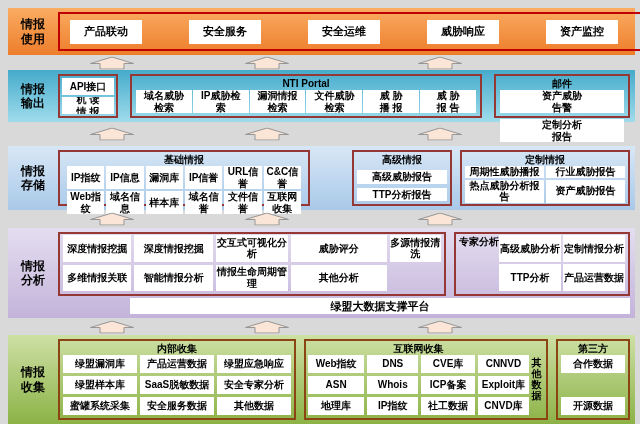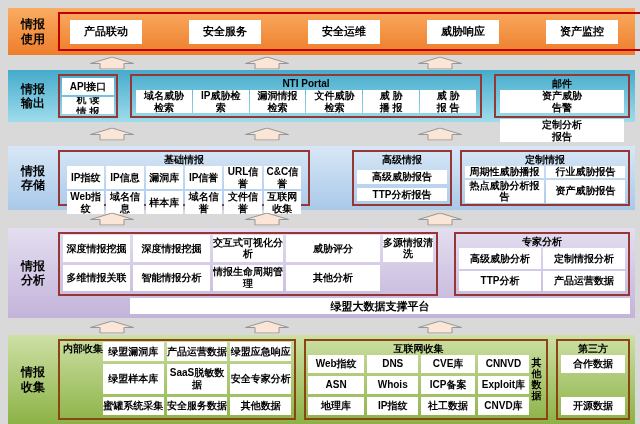--- a/index.html
+++ b/index.html
@@ -46,26 +46,26 @@
   .adv-group { width:100px; margin-left:42px; flex-direction:column; padding:1px 3px 3px; gap:4px; }
   .adv-group .chip { flex:1; }
   .custom-group { flex:1; margin-left:8px; flex-direction:column; padding:1px 3px 3px; }
   .grid2 { flex:1; display:grid; grid-template-columns:1fr 1fr; gap:2px; }
 
   
   .an-body { flex-direction:column; display:flex; }
   .an-groups { flex:1; display:flex; align-items:stretch; }
   .machine-group { flex:1; flex-direction:column; padding:1px 3px 3px; min-width:0; }
   .grid5 { flex:1; display:grid; grid-template-columns:1fr 1.15fr 1.05fr 1.4fr 0.75fr; gap:3px; }
-  .expert-group { width:176px; margin-left:16px; flex-direction:column; padding:1px 3px 3px; }
+  .expert-group { width:176px; margin-left:8px; flex-direction:row; padding:1px 3px 3px; }
   .platform-band { height:16px; margin-top:2px; margin-left:72px; background:#fff;
                    display:flex; align-items:center; justify-content:center; font-size:11px; font-weight:bold; }
 
   
-  .internal-group { width:238px; padding:1px 3px 3px; }
+  .internal-group { width:238px; flex-direction:column; padding:1px 3px 3px; }
   .grid3 { flex:1; display:grid; grid-template-columns:1fr 1fr 1fr; gap:3px; }
   .internet-group { flex:1; margin-left:8px; padding:1px 2px 3px; min-width:0; }
   .inet-main { flex:1; display:flex; flex-direction:column; min-width:0; }
   .grid4 { flex:1; display:grid; grid-template-columns:1.1fr 1fr 1.05fr 1fr; gap:3px; }
   .vlabel { width:15px; display:flex; align-items:center; justify-content:center;
             font-size:10px; font-weight:bold; white-space:pre-line; line-height:1.1; text-align:center; }
   .third-group { width:74px; margin-left:8px; flex-direction:column; padding:1px 3px 3px; }
   .third-group .chip { flex:0 0 18px; }
   .third-spacer { flex:1; }
 

